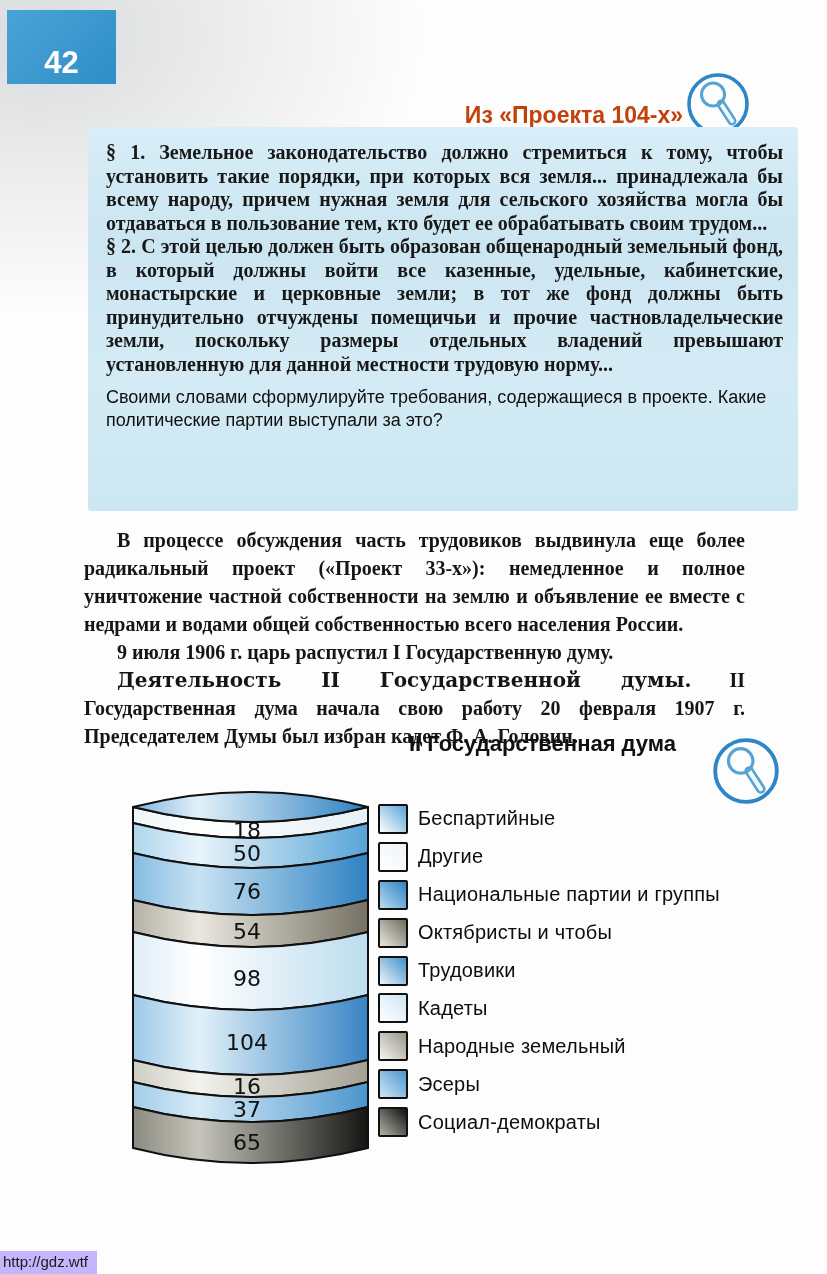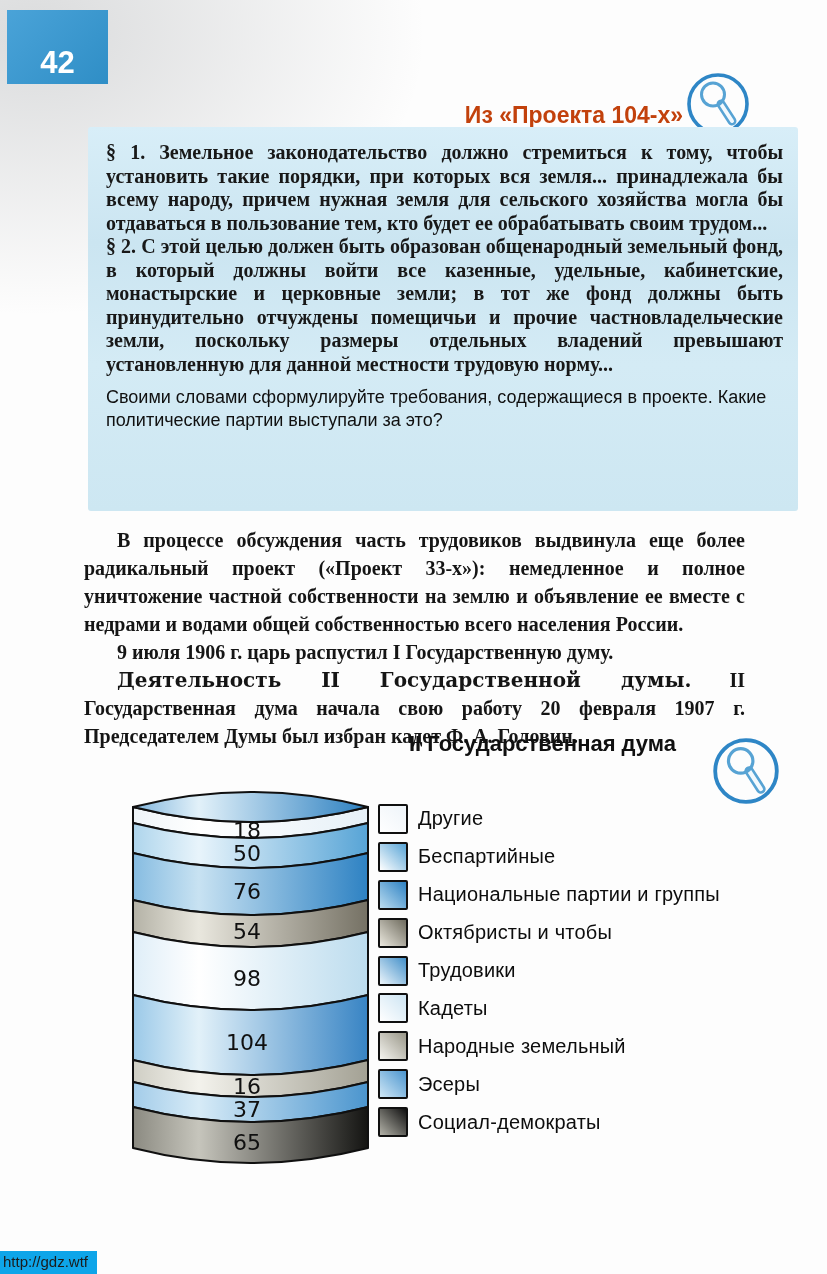--- a/index.html
+++ b/index.html
@@ -8,21 +8,21 @@
     position:relative; width:827px; height:1274px; overflow:hidden;
     background:#fdfdfd;
     font-family:"Liberation Sans", sans-serif;
   }
   .page::before {
     content:""; position:absolute; left:0; top:0; width:460px; height:340px;
     background:radial-gradient(ellipse at 8% 10%, rgba(95,100,105,0.22), rgba(95,100,105,0) 65%);
     pointer-events:none;
   }
   .page-number {
-    position:absolute; left:7px; top:10px; width:101px; height:74px;
+    position:absolute; left:7px; top:10px; width:109px; height:74px;
     background:linear-gradient(135deg,#4aa3d8,#2f8ec6);
     color:#ffffff; font:700 31px "Liberation Sans",sans-serif;
     display:flex; align-items:flex-end; justify-content:center; padding-bottom:3px;
   }
   .heading1 {
     position:absolute; top:103px; right:144px;
     font:700 23px/1.1 "Liberation Sans",sans-serif; color:#c2410c; white-space:nowrap;
   }
   .heading2 {
     position:absolute; top:732px; right:151px;
@@ -58,21 +58,21 @@
     text-anchor:middle;
   }
   #legend { position:absolute; left:378px; top:800px; }
   .legend-row { display:flex; align-items:center; height:37.9px; }
   .swatch {
     width:30px; height:30px; border:2px solid #101010; border-radius:2px;
     margin-right:10px; flex:none;
   }
   .legend-label { font:400 20px "Liberation Sans",sans-serif; color:#0d0d0d; letter-spacing:0.2px; }
   .watermark {
-    position:absolute; left:0; bottom:0; background:#0ea5e9; color:#1b1b1b;
+    position:absolute; left:0; bottom:0; background:#c4b5fd; color:#1b1b1b;
     font:400 15px/20px "Liberation Sans",sans-serif; padding:1px 9px 2px 3px;
   }
 </style>
 </head>
 <body>
 
 <div class="page">
 
   <div class="page-number">42</div>
 
@@ -175,28 +175,28 @@
       <text x="118" y="145" class="num" dominant-baseline="central">54</text>
       <text x="118" y="192.5" class="num" dominant-baseline="central">98</text>
       <text x="118" y="256.5" class="num" dominant-baseline="central">104</text>
       <text x="118" y="300" class="num" dominant-baseline="central">16</text>
       <text x="118" y="323.5" class="num" dominant-baseline="central">37</text>
       <text x="118" y="356.5" class="num" dominant-baseline="central">65</text>
     </svg>
 
   <div id="legend">
       <div class="legend-row">
+        <span class="swatch" style="background: linear-gradient(to right top, rgb(255, 255, 255), rgb(87, 164, 214));"></span>
+        <span class="legend-label">Беспартийные</span>
+      </div>
+      <div class="legend-row">
         <span class="swatch" style="background: linear-gradient(to right top, rgb(255, 255, 255), rgb(238, 244, 249));"></span>
         <span class="legend-label">Другие</span>
       </div>
       <div class="legend-row">
-        <span class="swatch" style="background: linear-gradient(to right top, rgb(255, 255, 255), rgb(87, 164, 214));"></span>
-        <span class="legend-label">Беспартийные</span>
-      </div>
-      <div class="legend-row">
         <span class="swatch" style="background: linear-gradient(to right top, rgb(186, 220, 240), rgb(46, 130, 195));"></span>
         <span class="legend-label">Национальные партии и группы</span>
       </div>
       <div class="legend-row">
         <span class="swatch" style="background: linear-gradient(to right top, rgb(235, 232, 222), rgb(110, 107, 94));"></span>
         <span class="legend-label">Октябристы и чтобы</span>
       </div>
       <div class="legend-row">
         <span class="swatch" style="background: linear-gradient(to right top, rgb(236, 245, 251), rgb(67, 144, 201));"></span>
         <span class="legend-label">Трудовики</span>

